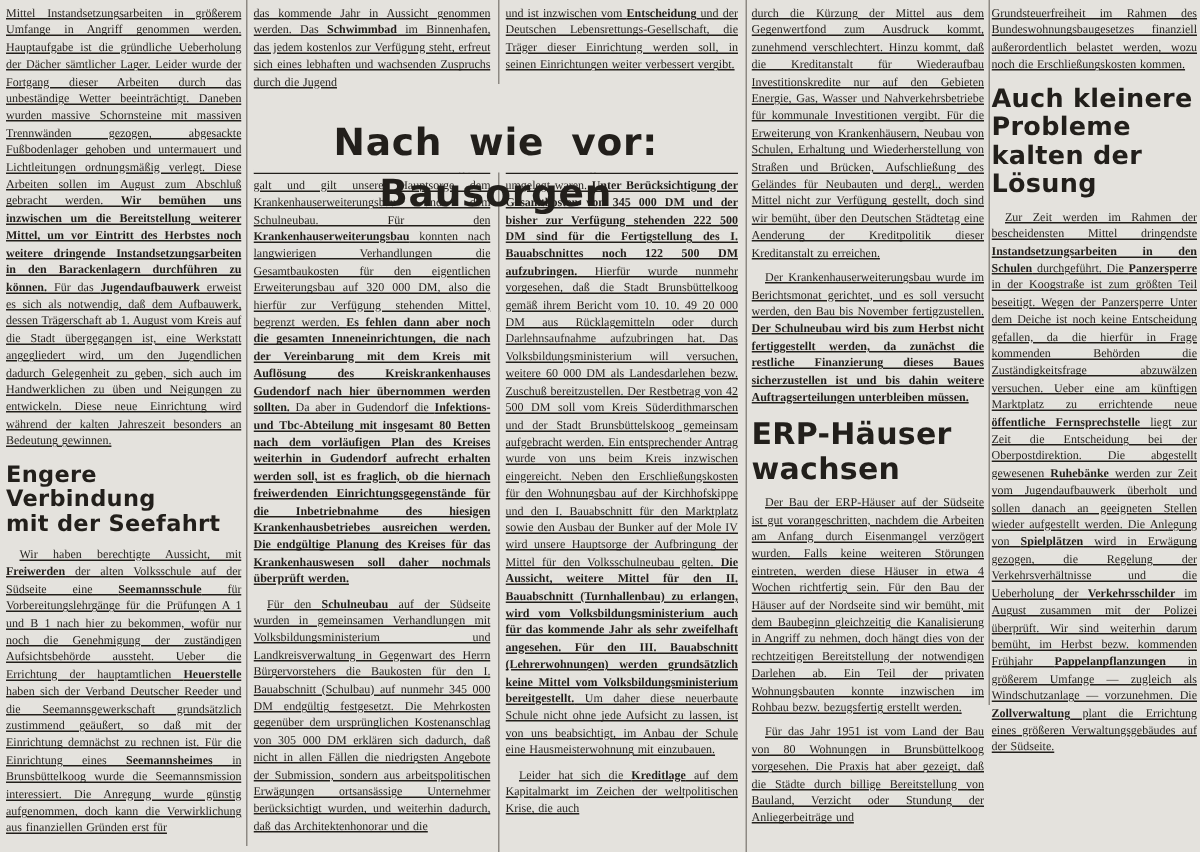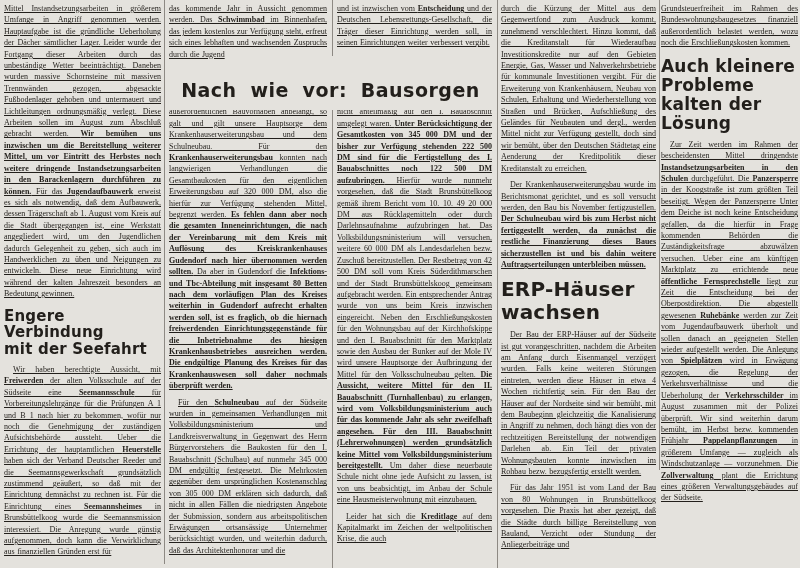--- a/index.html
+++ b/index.html
@@ -29,21 +29,21 @@
     hyphens:auto;-webkit-hyphens:auto;
     word-spacing:0.5px;
     text-decoration:underline;
   }
   p.ind{text-indent:9px;}
   .b{font-weight:bold;}
   .hl{
     position:absolute;left:169px;top:57px;width:323px;height:37px;
     background:var(--paper);z-index:5;
     font-family:"DejaVu Sans", sans-serif;font-weight:bold;
-    font-size:19px;line-height:34px;text-align:center;
+    font-size:25px;line-height:34px;text-align:center;
     letter-spacing:0.5px;word-spacing:0.35em;
   }
   h3.sub{
     font-family:"DejaVu Sans", sans-serif;font-weight:bold;
     margin:8px 0 6px 0;line-height:1.12;
     letter-spacing:0.2px;
   }
   .h-see{font-size:15px;}
   .h-erp{font-size:20px;margin:9px 0 5px 0;}
   .h-1951 .l1{font-size:13px;display:block;}

